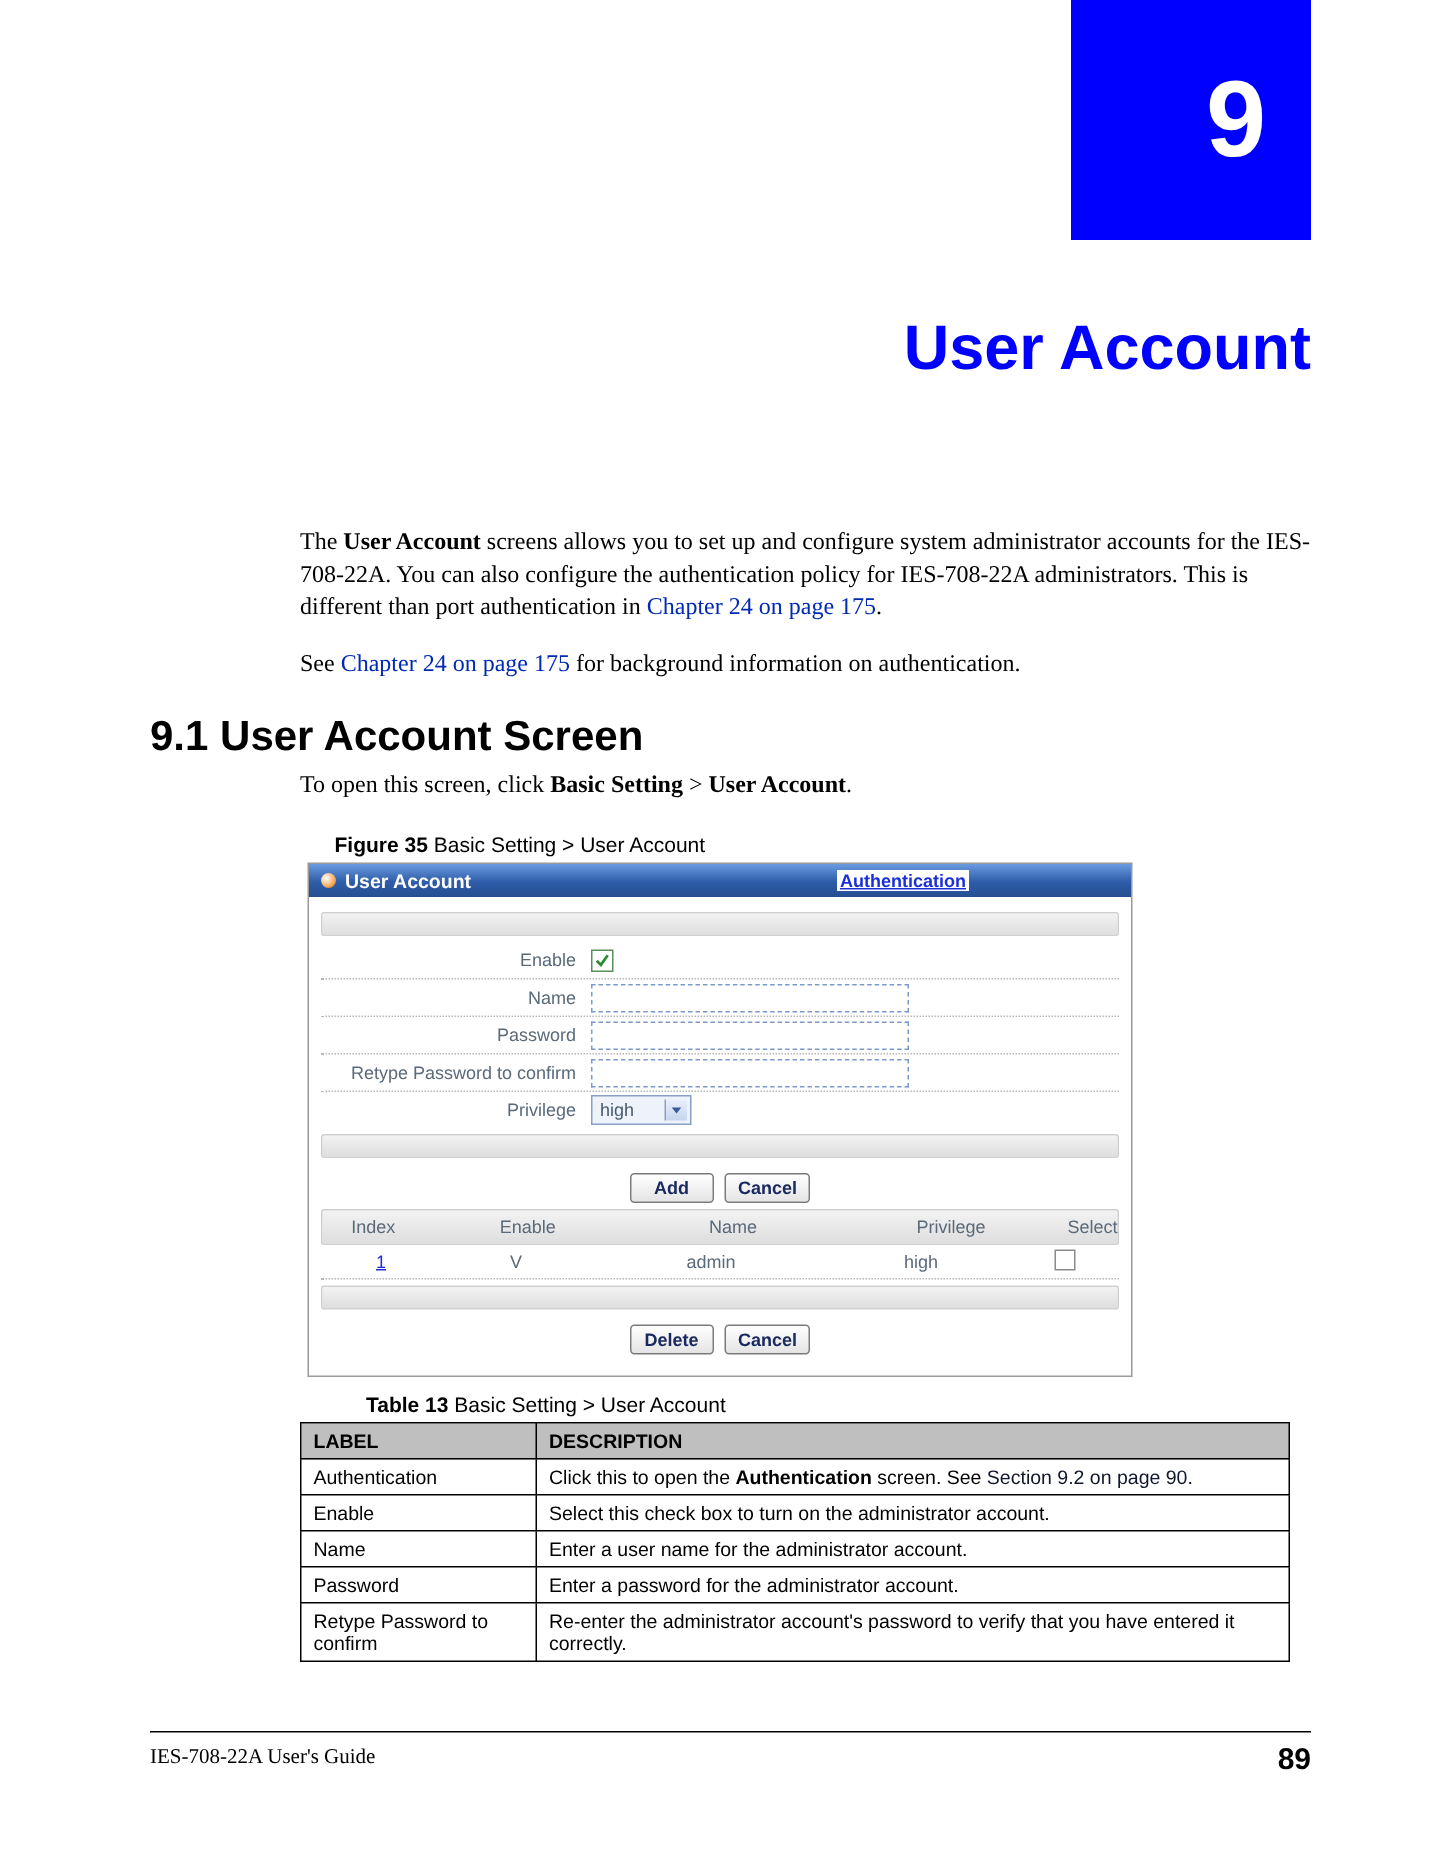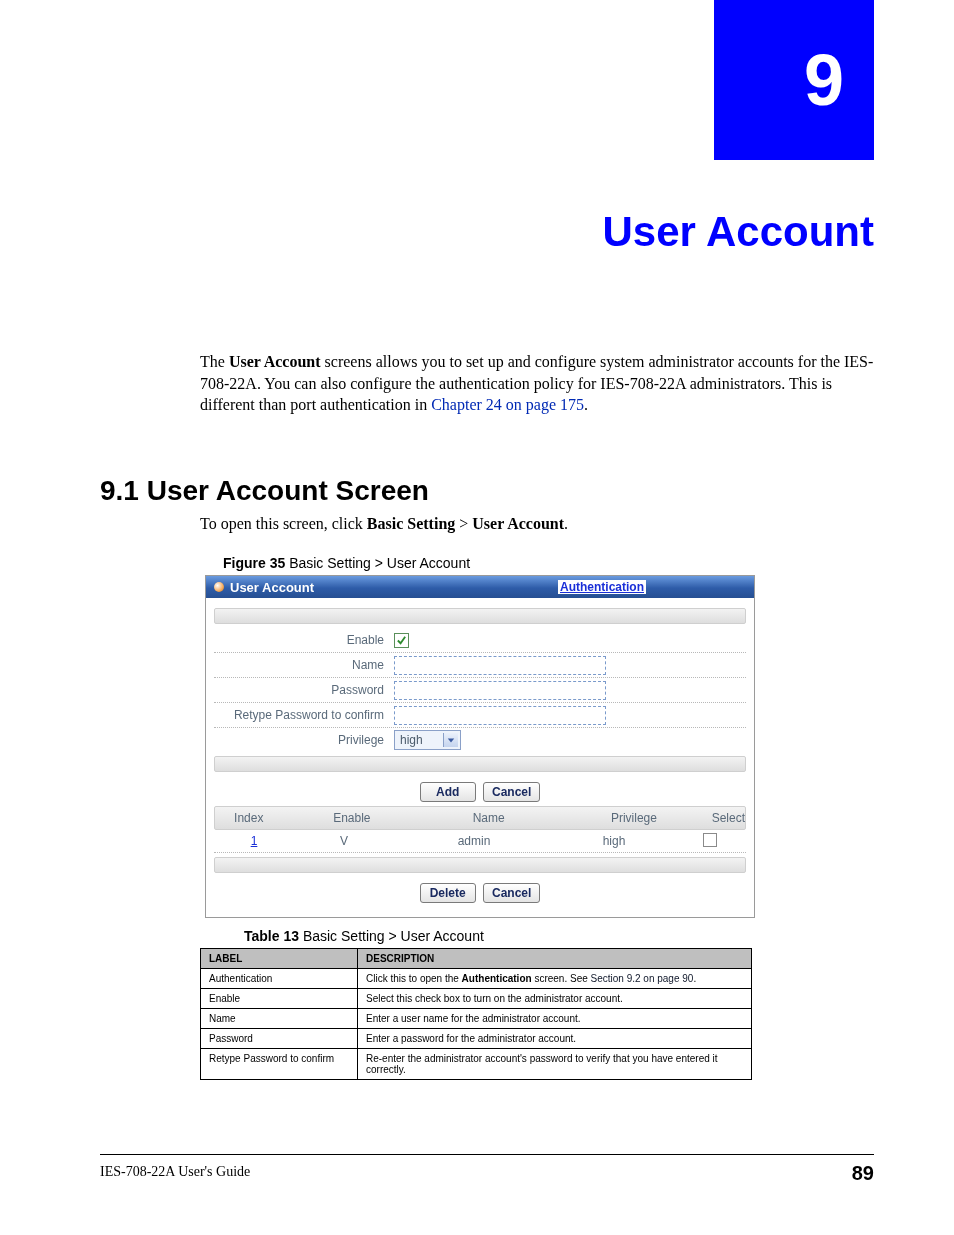--- a/index.html
+++ b/index.html
@@ -216,24 +216,24 @@
     font-family: Arial, Helvetica, sans-serif;
     font-size: 14px;
   }
   .table-caption .b { font-weight: bold; margin-left: 44px; }
 
   table.desc {
     position: absolute;
     top: 948px;
     left: 200px;
     right: 80px;
-    width: 552px;
+    width: 660px;
     border-collapse: collapse;
     font-family: Arial, Helvetica, sans-serif;
-    font-size: 10px;
+    font-size: 13px;
   }
   table.desc th {
     background: #bfbfbf;
     color: #000;
     font-weight: bold;
     text-align: left;
     padding: 4px 8px;
     border: 1px solid #000;
   }
   table.desc td {
@@ -275,20 +275,23 @@
 
   <div class="chapter-block">
     <span>9</span>
   </div>
 
   <div class="chapter-title">User Account</div>
 
   <div class="intro-block">
     <p>
       <span>The </span><span class="bold">User Account</span><span> screens allows you to set up and configure system administrator accounts for the IES-708-22A. You can also configure the authentication policy for IES-708-22A administrators. This is different than port authentication in </span><span class="link">Chapter 24 on page 175</span><span>.</span>
+    </p>
+    <p>
+      <span>See </span><span class="link">Chapter 24 on page 175</span><span> for background information on authentication.</span>
     </p>
   </div>
 
   <div class="section-heading">9.1  User Account Screen</div>
 
   <div class="section-intro">
     <span>To open this screen, click </span><span class="bold">Basic Setting</span><span> &gt; </span><span class="bold">User Account</span><span>.</span>
   </div>
 
   <div class="figure-caption">

